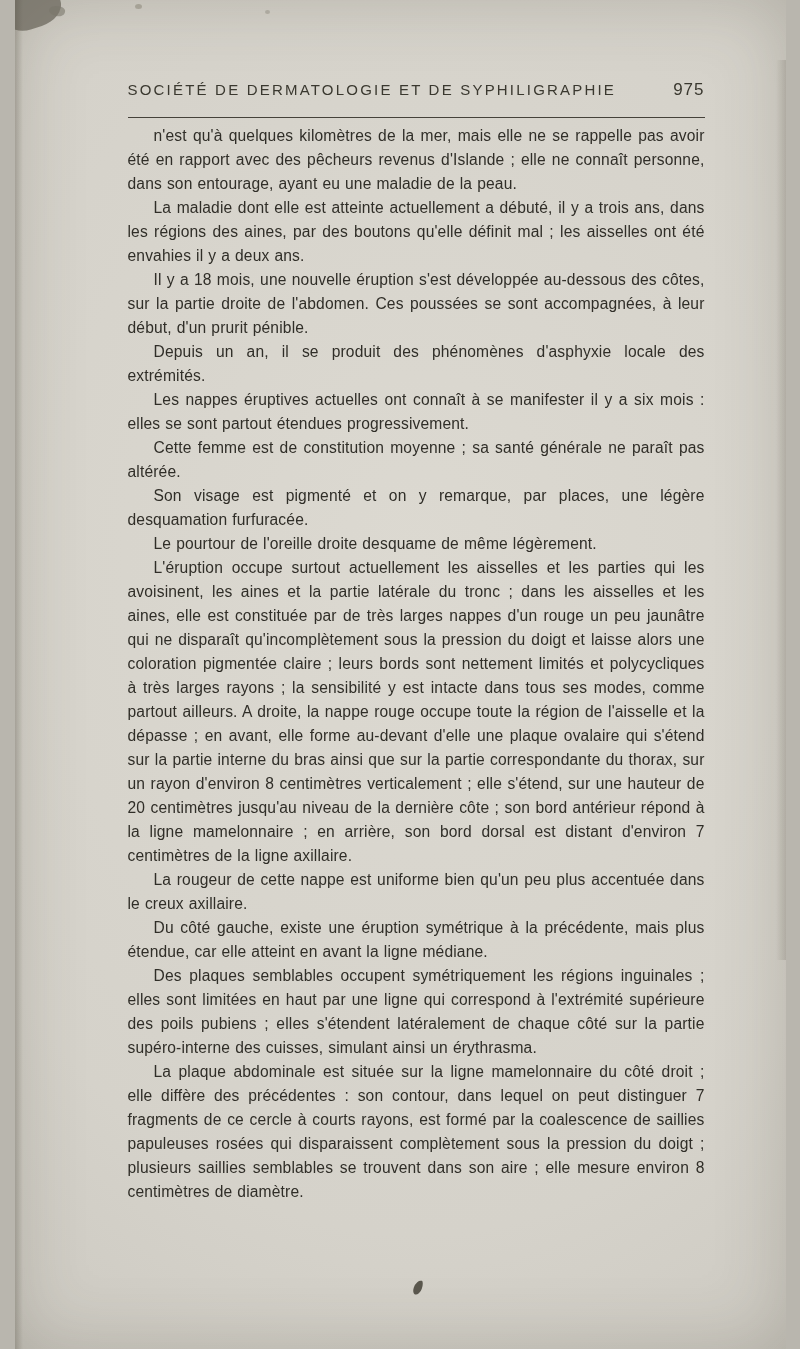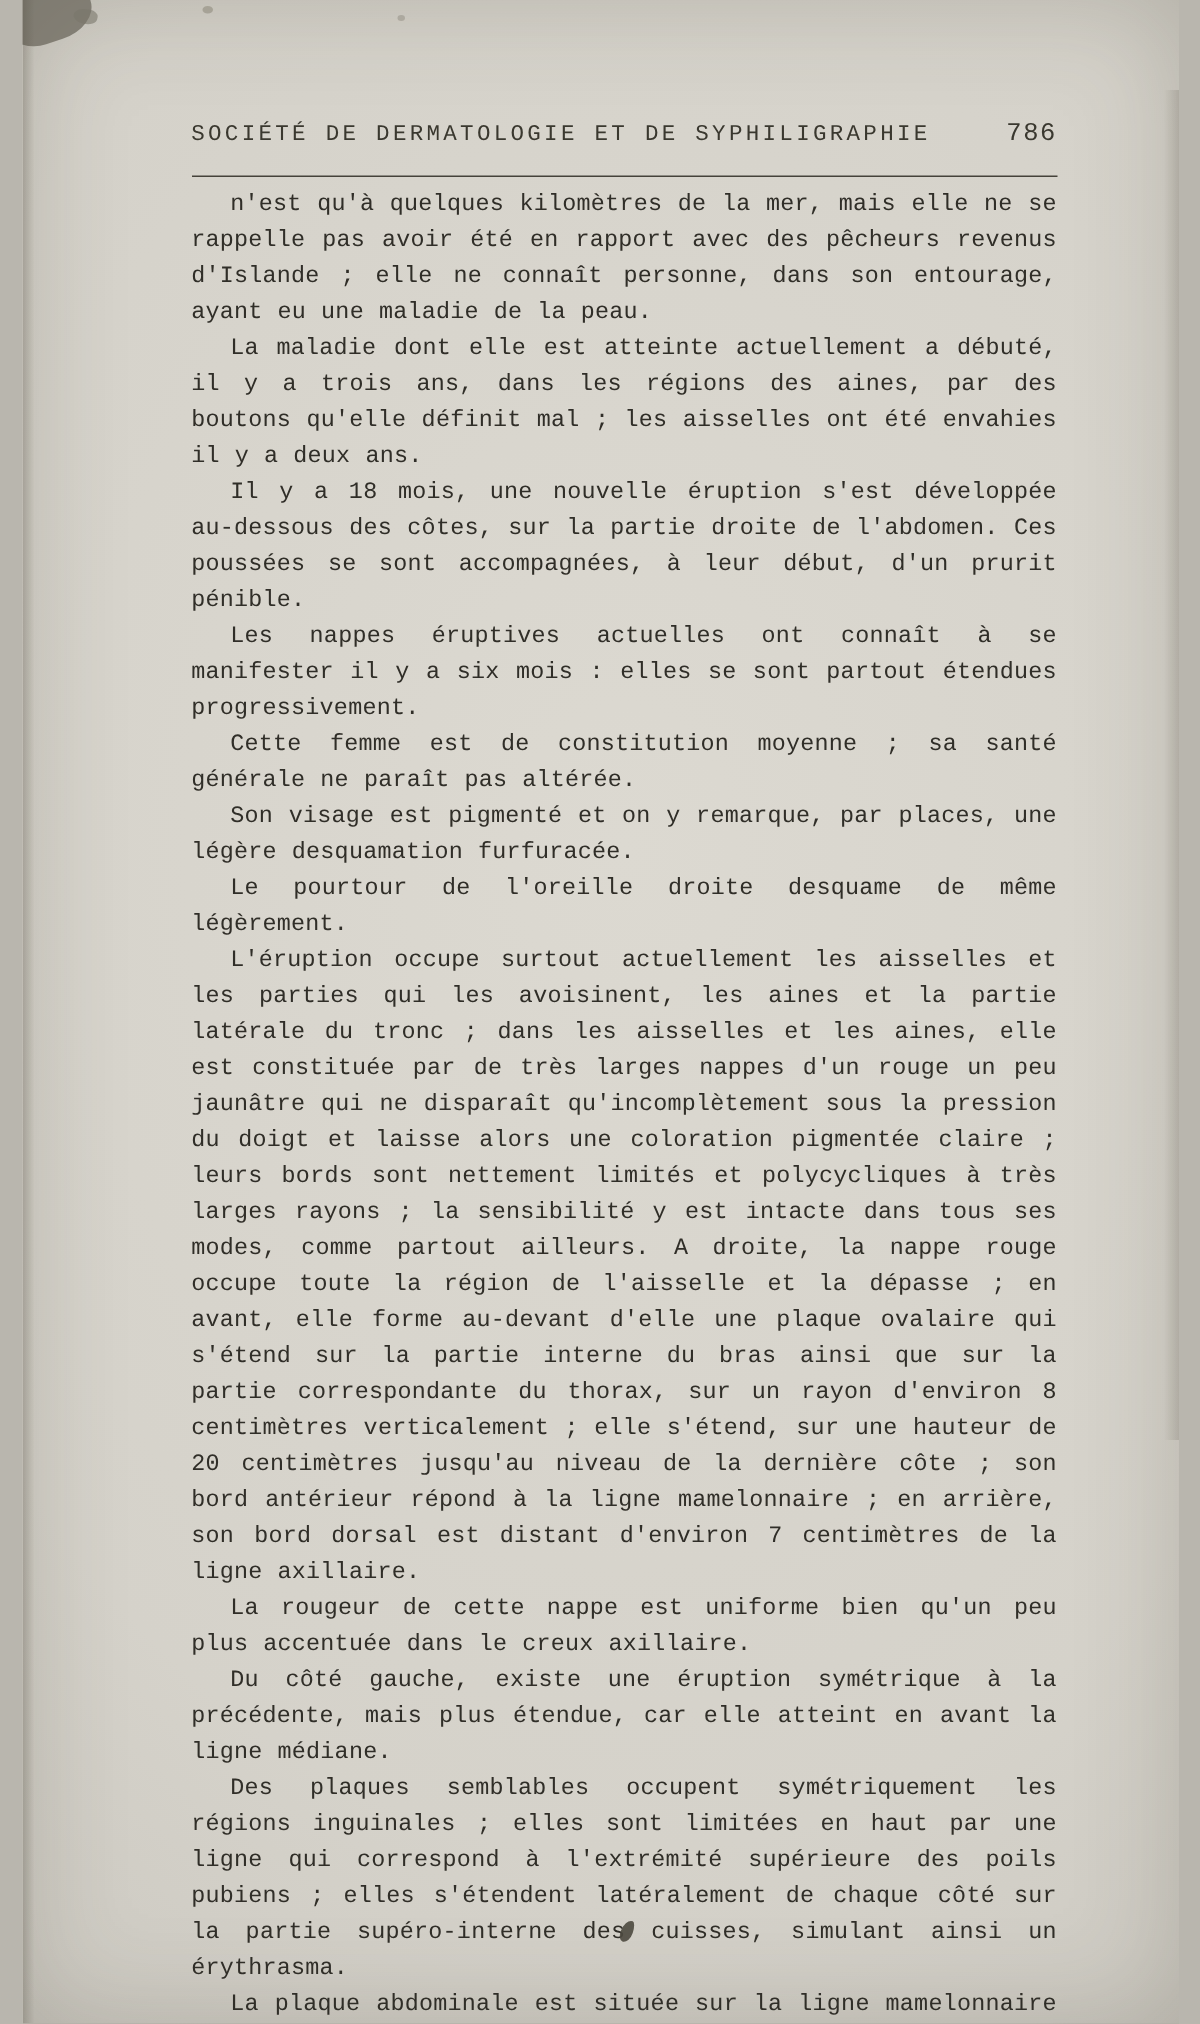--- a/index.html
+++ b/index.html
@@ -9,21 +9,21 @@
   }
   .page {
     position: relative;
     width: 771px;
     height: 1349px;
     margin: 0 auto;
     overflow: hidden;
     background:
       radial-gradient(ellipse 120% 90% at 52% 42%, #dcd9d1 0%, #d5d2ca 55%, #cac7bf 85%, #bdbab2 100%);
     box-shadow: inset 0 0 70px rgba(70, 64, 52, 0.22);
-    font-family: Liberation Mono, monospace;
+    font-family: Liberation Sans, sans-serif;
     color: #2e2c27;
   }
 
   
   .header-row {
     position: absolute;
     top: 80px;
     left: 113px;
     width: 577px;
     display: flex;
@@ -119,28 +119,29 @@
 
   <div class="artifact blot-tl-1"></div>
   <div class="artifact blot-tl-2"></div>
   <div class="artifact speck-top-1"></div>
   <div class="artifact speck-top-2"></div>
   <div class="artifact streak-right"></div>
   <div class="artifact edge-left"></div>
 
   <div class="header-row">
     <span class="journal-title">SOCIÉTÉ DE DERMATOLOGIE ET DE SYPHILIGRAPHIE</span>
-    <span class="page-number">786</span>
+    <span class="page-number">975</span>
   </div>
   <hr class="header-rule">
 
   <div class="body-text">
     <p>n'est qu'à quelques kilomètres de la mer, mais elle ne se rappelle pas avoir été en rapport avec des pêcheurs revenus d'Islande ; elle ne connaît personne, dans son entourage, ayant eu une maladie de la peau.</p>
     <p>La maladie dont elle est atteinte actuellement a débuté, il y a trois ans, dans les régions des aines, par des boutons qu'elle définit mal ; les aisselles ont été envahies il y a deux ans.</p>
     <p>Il y a 18 mois, une nouvelle éruption s'est développée au-dessous des côtes, sur la partie droite de l'abdomen. Ces poussées se sont accompagnées, à leur début, d'un prurit pénible.</p>
+    <p>Depuis un an, il se produit des phénomènes d'asphyxie locale des extrémités.</p>
     <p>Les nappes éruptives actuelles ont connaît à se manifester il y a six mois : elles se sont partout étendues progressivement.</p>
     <p>Cette femme est de constitution moyenne ; sa santé générale ne paraît pas altérée.</p>
     <p>Son visage est pigmenté et on y remarque, par places, une légère desquamation furfuracée.</p>
     <p>Le pourtour de l'oreille droite desquame de même légèrement.</p>
     <p>L'éruption occupe surtout actuellement les aisselles et les parties qui les avoisinent, les aines et la partie latérale du tronc ; dans les aisselles et les aines, elle est constituée par de très larges nappes d'un rouge un peu jaunâtre qui ne disparaît qu'incomplètement sous la pression du doigt et laisse alors une coloration pigmentée claire ; leurs bords sont nettement limités et polycycliques à très larges rayons ; la sensibilité y est intacte dans tous ses modes, comme partout ailleurs. A droite, la nappe rouge occupe toute la région de l'aisselle et la dépasse ; en avant, elle forme au-devant d'elle une plaque ovalaire qui s'étend sur la partie interne du bras ainsi que sur la partie correspondante du thorax, sur un rayon d'environ 8 centimètres verticalement ; elle s'étend, sur une hauteur de 20 centimètres jusqu'au niveau de la dernière côte ; son bord antérieur répond à la ligne mamelonnaire ; en arrière, son bord dorsal est distant d'environ 7 centimètres de la ligne axillaire.</p>
     <p>La rougeur de cette nappe est uniforme bien qu'un peu plus accentuée dans le creux axillaire.</p>
     <p>Du côté gauche, existe une éruption symétrique à la précédente, mais plus étendue, car elle atteint en avant la ligne médiane.</p>
     <p>Des plaques semblables occupent symétriquement les régions inguinales ; elles sont limitées en haut par une ligne qui correspond à l'extrémité supérieure des poils pubiens ; elles s'étendent latéralement de chaque côté sur la partie supéro-interne des cuisses, simulant ainsi un érythrasma.</p>
     <p>La plaque abdominale est située sur la ligne mamelonnaire du côté droit ; elle diffère des précédentes : son contour, dans lequel on peut distinguer 7 fragments de ce cercle à courts rayons, est formé par la coalescence de saillies papuleuses rosées qui disparaissent complètement sous la pression du doigt ; plusieurs saillies semblables se trouvent dans son aire ; elle mesure environ 8 centimètres de diamètre.</p>
   </div>

